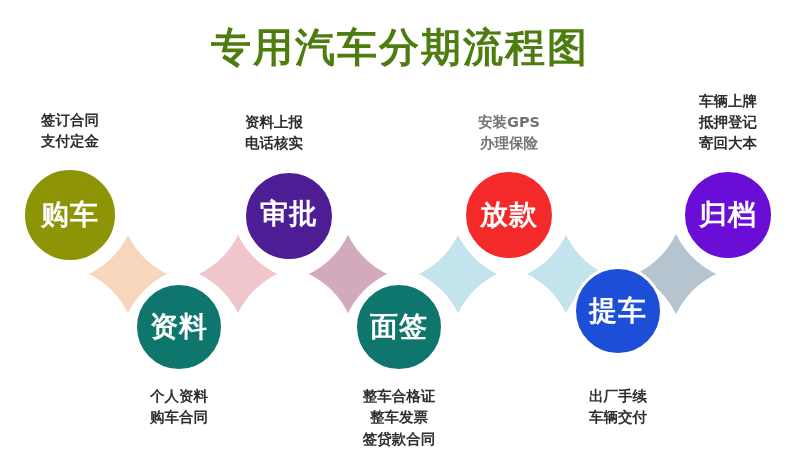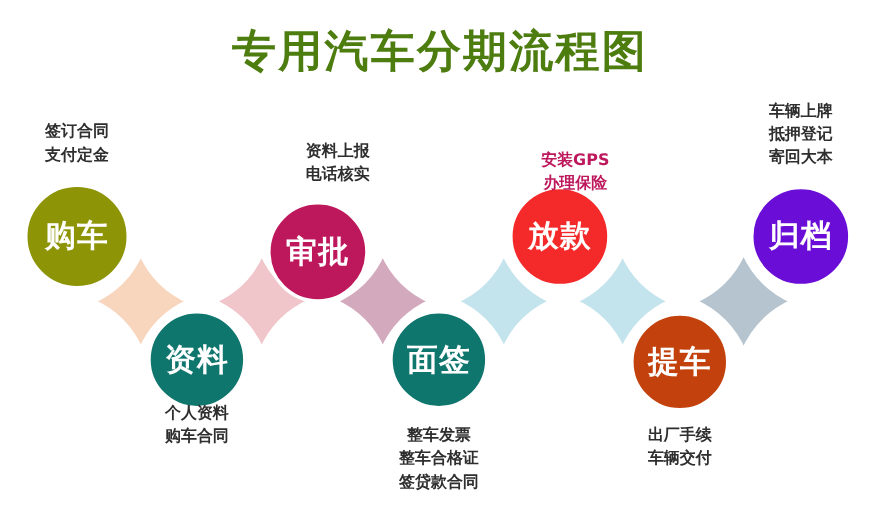--- a/index.html
+++ b/index.html
@@ -108,55 +108,55 @@
       </g>
     </svg>
 
   <div id="nodes-layer">
       <div class="node" style="left: 22px; top: 167px; width: 96px; height: 96px; background: rgb(141, 148, 6); border: 3px solid rgb(255, 255, 255);">
         <span class="node-label">购车</span>
       </div>
       <div class="node" style="left: 134px; top: 282px; width: 90px; height: 90px; background: #0f766e; border: 3px solid rgb(255, 255, 255);">
         <span class="node-label">资料</span>
       </div>
-      <div class="node" style="left: 243px; top: 183px; width: 92px; height: 92px; background: #be185d; border: 3px solid rgb(255, 255, 255);">
+      <div class="node" style="left: 243px; top: 170px; width: 92px; height: 92px; background: #4c1d95; border: 3px solid rgb(255, 255, 255); font-family: Liberation Mono, monospace;">
         <span class="node-label">审批</span>
       </div>
       <div class="node" style="left: 354px; top: 282px; width: 90px; height: 90px; background: #0f766e; border: 3px solid rgb(255, 255, 255);">
         <span class="node-label">面签</span>
       </div>
       <div class="node" style="left: 463px; top: 169px; width: 92px; height: 92px; background: rgb(244, 42, 42); border: 3px solid rgb(255, 255, 255); justify-content: center;">
         <span class="node-label">放款</span>
       </div>
-      <div class="node" style="left: 573px; top: 284px; width: 90px; height: 90px; background: #c2410c; border: 3px solid rgb(255, 255, 255); justify-content: center;">
+      <div class="node" style="left: 573px; top: 266px; width: 90px; height: 90px; background: #1d4ed8; border: 3px solid rgb(255, 255, 255); justify-content: center;">
         <span class="node-label">提车</span>
       </div>
       <div class="node" style="left: 682px; top: 169px; width: 92px; height: 92px; background: rgb(106, 13, 214); border: 3px solid rgb(255, 255, 255);">
         <span class="node-label">归档</span>
       </div>
     </div>
   <div id="captions-layer">
       <div class="caption" style="color: rgb(46, 46, 46); width: 200px; left: -30px; top: 110px;">
         <span class="cap-line">签订合同</span>
         <span class="cap-line">支付定金</span>
       </div>
-      <div class="caption" style="color: rgb(46, 46, 46); width: 200px; left: 79px; top: 366px;">
+      <div class="caption" style="color: rgb(46, 46, 46); width: 200px; left: 79px; top: 386px;">
         <span class="cap-line">个人资料</span>
         <span class="cap-line">购车合同</span>
       </div>
-      <div class="caption" style="color: rgb(46, 46, 46); width: 200px; left: 207px; top: 112px; margin-top: 16px;">
+      <div class="caption" style="color: rgb(46, 46, 46); width: 200px; left: 174px; top: 112px;">
         <span class="cap-line">资料上报</span>
         <span class="cap-line">电话核实</span>
       </div>
       <div class="caption" style="color: rgb(46, 46, 46); width: 200px; left: 299px; top: 386px;">
+        <span class="cap-line">整车合格证</span>
         <span class="cap-line">整车发票</span>
-        <span class="cap-line">整车合格证</span>
         <span class="cap-line">签贷款合同</span>
       </div>
-      <div class="caption" style="color: #be185d; width: 200px; left: 423px; top: 112px; margin-top: 24px;">
+      <div class="caption" style="color: #737373; width: 200px; left: 409px; top: 112px;">
         <span class="cap-line">安装GPS</span>
         <span class="cap-line">办理保险</span>
       </div>
       <div class="caption" style="color: rgb(46, 46, 46); width: 200px; left: 518px; top: 386px;">
         <span class="cap-line">出厂手续</span>
         <span class="cap-line">车辆交付</span>
       </div>
       <div class="caption" style="color: rgb(46, 46, 46); width: 200px; left: 628px; top: 90.5px;">
         <span class="cap-line">车辆上牌</span>
         <span class="cap-line">抵押登记</span>

